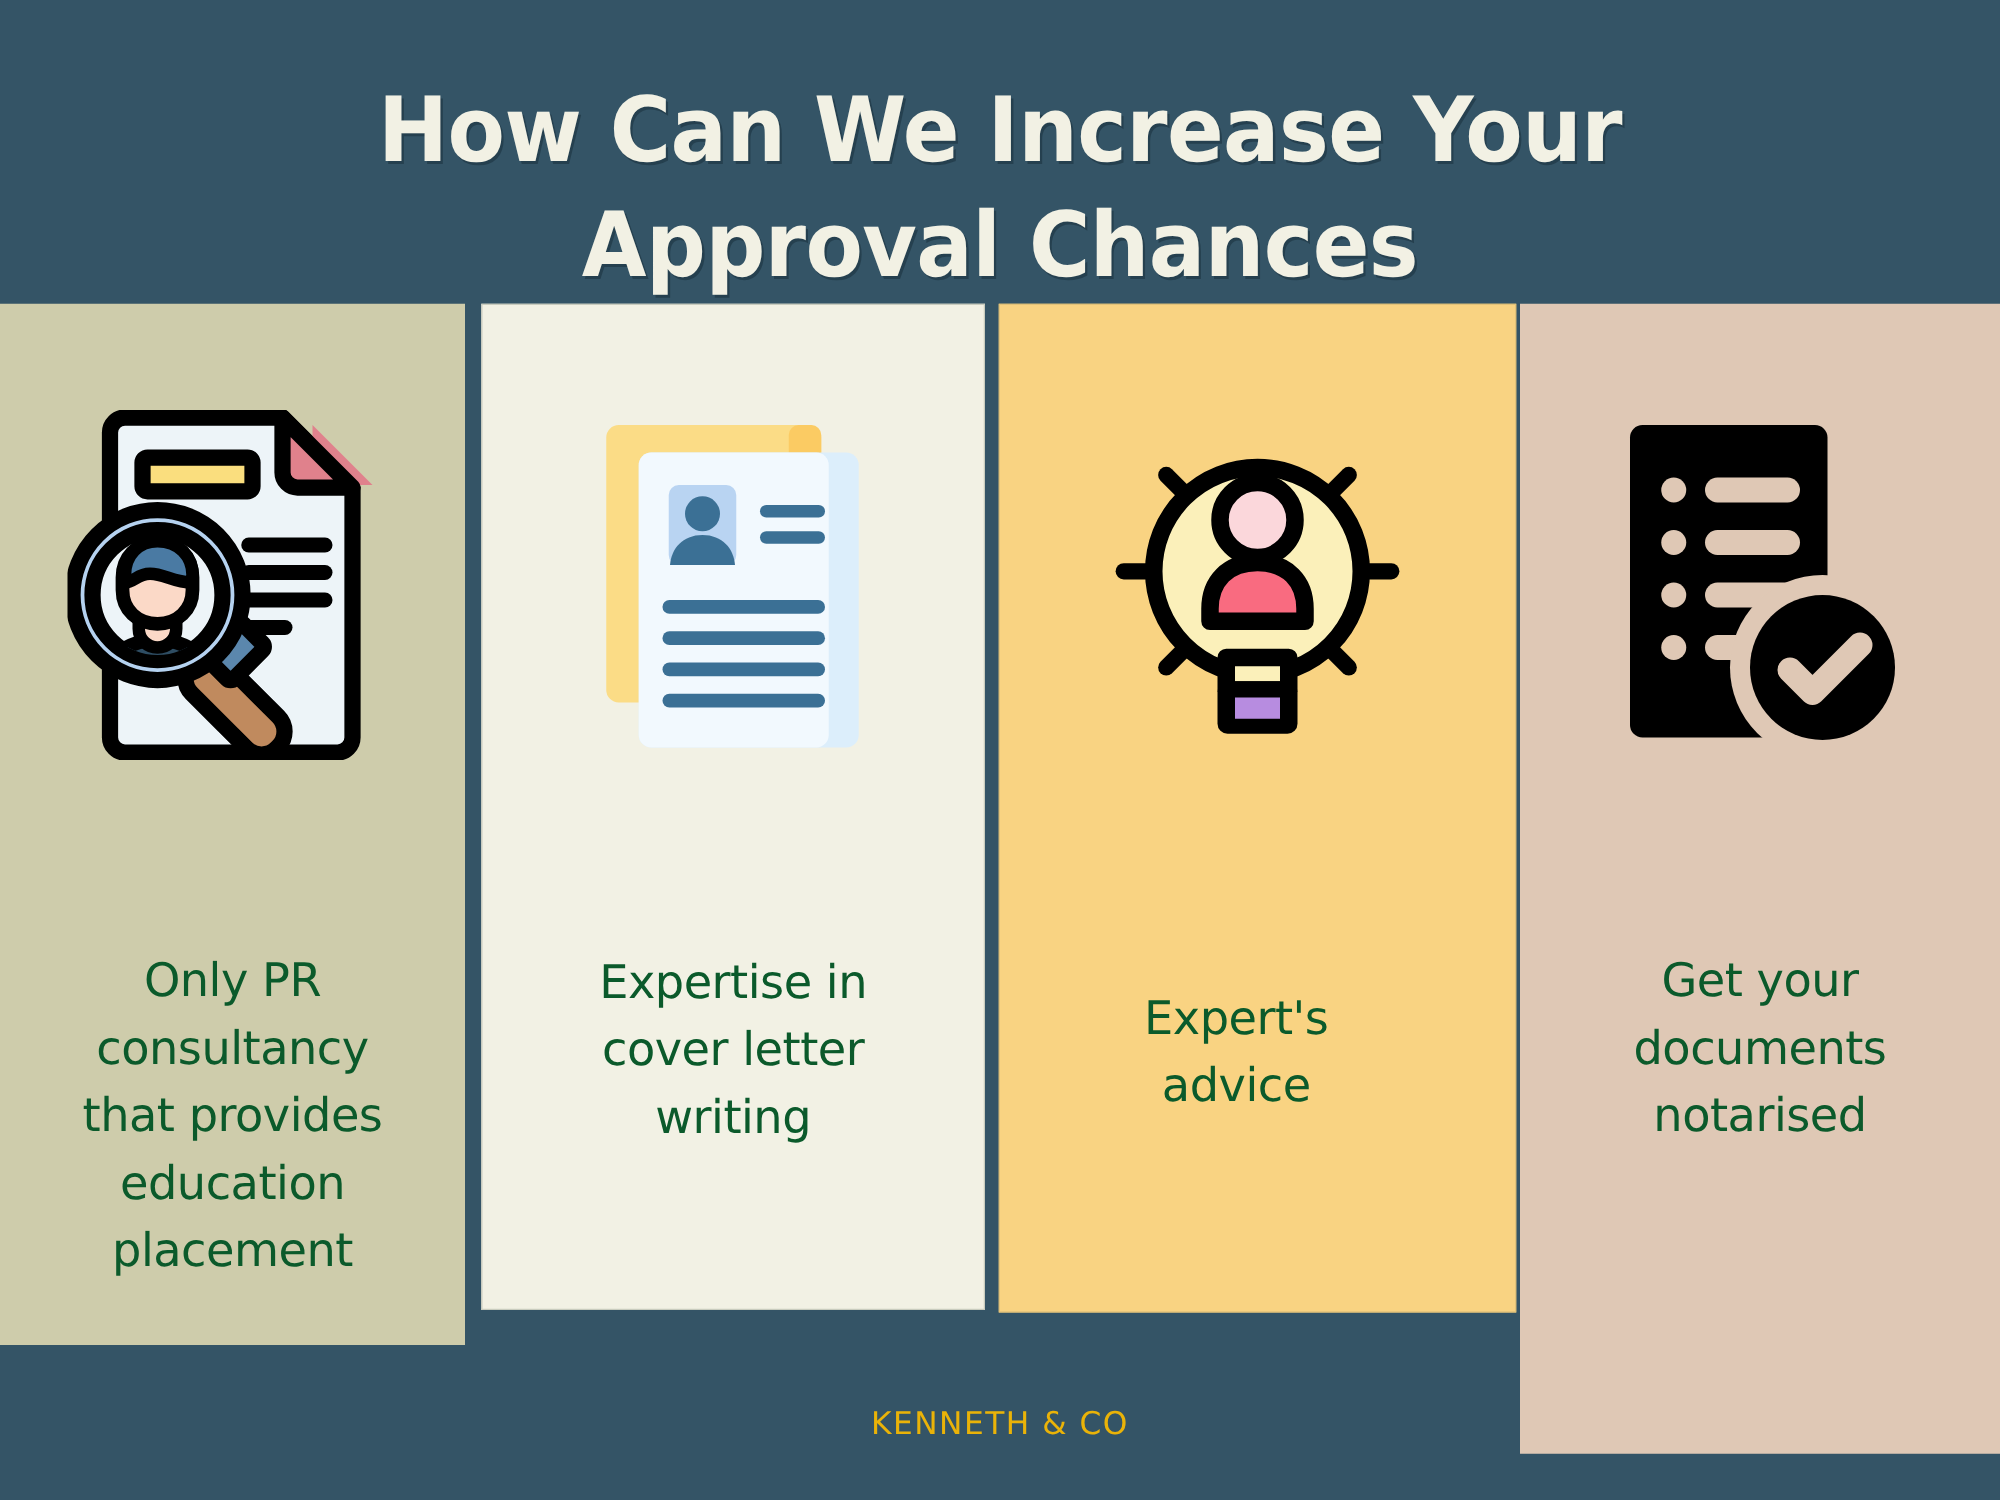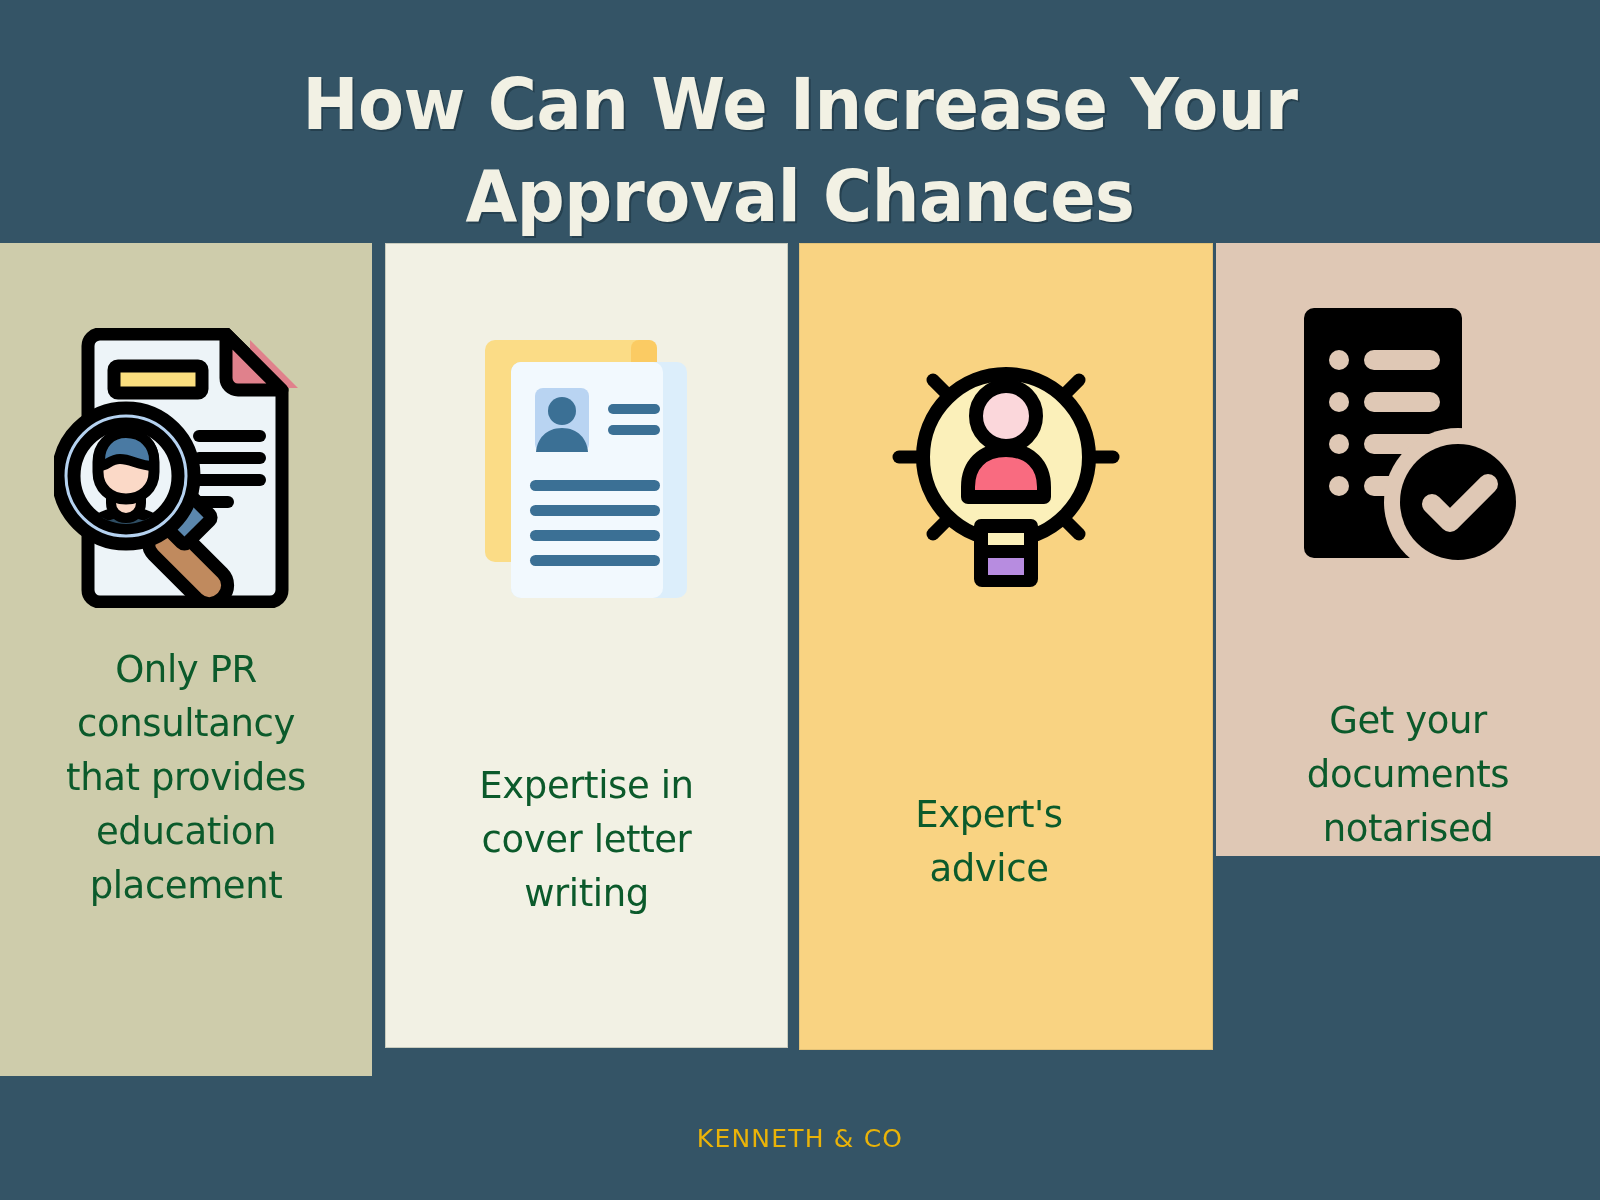--- a/index.html
+++ b/index.html
@@ -78,21 +78,21 @@
   .col-3 {
     left: 799px;
     width: 414px;
     height: 807px;
     background: #F9D382;
     border: 1px solid #E3C278;
   }
   .col-4 {
     left: 1216px;
     width: 384px;
-    height: 613px;
+    height: 920px;
     background: #DFC8B5;
   }
 
   .icon-wrap {
     display: flex;
     align-items: center;
     justify-content: center;
     width: 100%;
   }
   .col-1 .icon-wrap { height: 400px; padding-top: 50px; box-sizing: border-box; }
@@ -102,21 +102,21 @@
 
   .caption {
     color: #0B5A2B;
     font-family: "DejaVu Sans", sans-serif;
     font-size: 37px;
     line-height: 1.46;
     text-align: center;
     white-space: pre-line;
     letter-spacing: -0.4px;
   }
-  .cap-1 { width: 324px; }
+  .cap-1 { margin-top: 115px; width: 324px; }
   .cap-2 { margin-top: 115px; width: 330px; }
   .cap-3 { margin-top: 144px; width: 330px; margin-right: 34px; }
   .cap-4 { margin-top: 115px; width: 330px; }
 
   
   .footer {
     position: absolute;
     left: 0;
     top: 1076px;
     width: 1600px;

